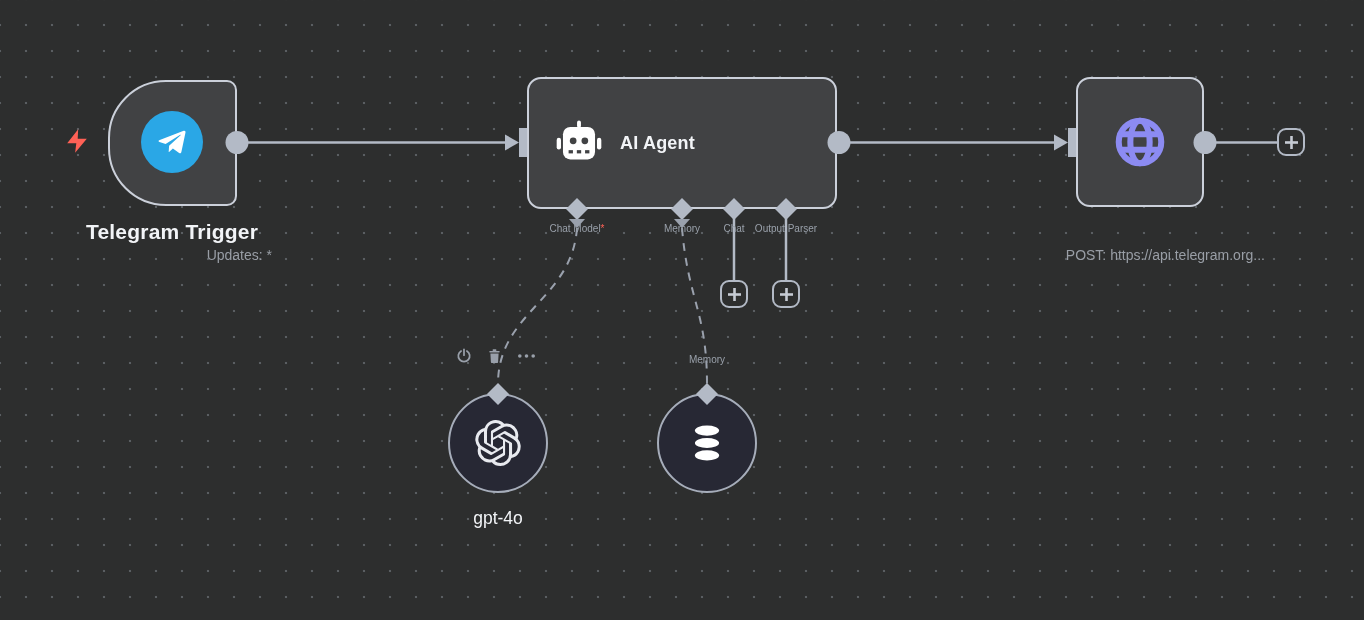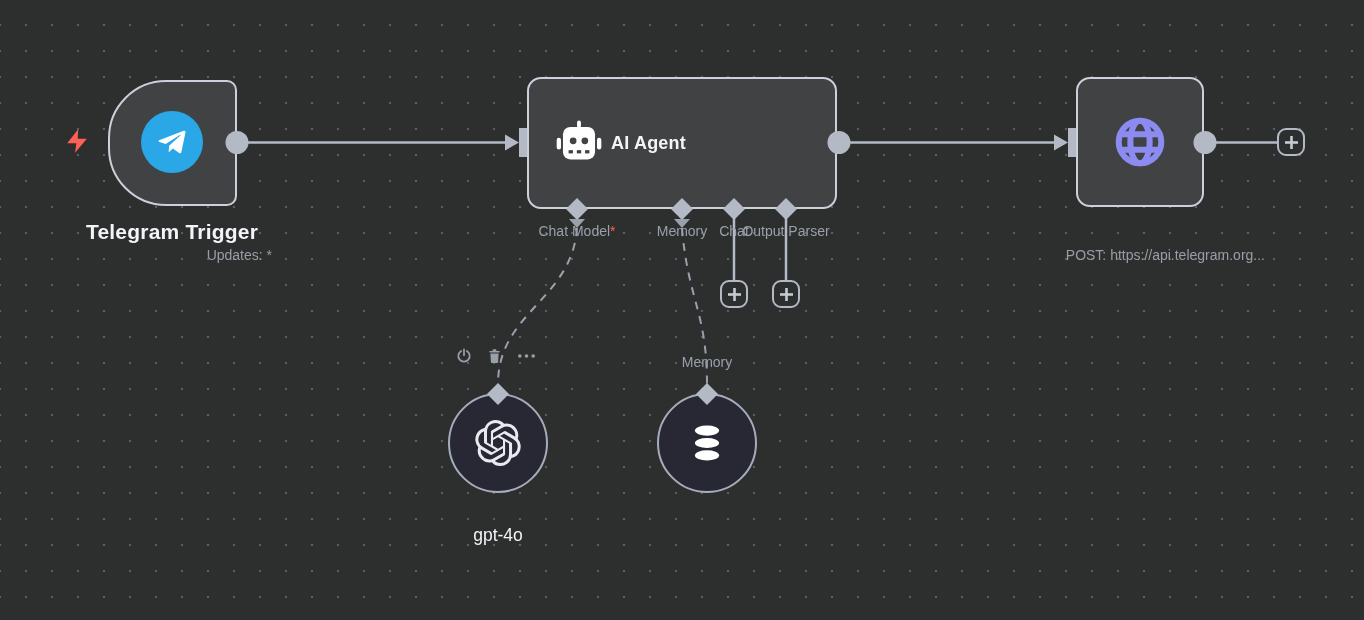--- a/index.html
+++ b/index.html
@@ -13,24 +13,24 @@
   }
   svg.layer{position:absolute;left:0;top:0;width:1364px;height:620px;}
   .z1{z-index:1}.z3{z-index:3}
   .node{position:absolute;background:#414244;border:2.5px solid #cbd0da;box-sizing:border-box;z-index:2;}
   .node-trigger{left:108px;top:80px;width:129px;height:126px;border-radius:58px 10px 10px 58px;}
   .node-agent{left:527px;top:77px;width:310px;height:132px;border-radius:14px;display:flex;align-items:center;}
   .node-http{left:1076px;top:77px;width:128px;height:130px;border-radius:14px;display:flex;align-items:center;justify-content:center;}
   .node-round{position:absolute;width:100px;height:100px;border-radius:50%;background:#272834;border:2.5px solid #a6adba;box-sizing:border-box;z-index:2;display:flex;align-items:center;justify-content:center;}
   .tg-badge{position:absolute;left:31px;top:29px;width:62px;height:62px;border-radius:50%;background:#2aa7e6;display:flex;align-items:center;justify-content:center;}
   .agent-icon{margin-left:24px;}
-  .agent-title{margin-left:6px;font-size:18px;font-weight:600;color:#f2f4f7;letter-spacing:.2px;}
+  .agent-title{margin-left:15px;font-size:18px;font-weight:600;color:#f2f4f7;letter-spacing:.2px;}
   .node-label{position:absolute;z-index:4;text-align:center;color:#f2f4f7;font-size:21px;font-weight:600;letter-spacing:.2px;}
   .node-sub{position:absolute;z-index:4;text-align:right;color:#999ea6;font-size:14px;font-weight:400;}
-  .port-label{position:absolute;z-index:4;text-align:center;color:#99a0aa;font-size:14px;}
+  .port-label{position:absolute;z-index:4;text-align:center;color:#99a0aa;font-size:10px;}
   .req{color:#ff6156;}
   .plus-btn{position:absolute;z-index:3;width:28px;height:28px;border:2.5px solid #b3bac6;border-radius:9px;box-sizing:border-box;background:#2d2e2e;display:flex;align-items:center;justify-content:center;}
   .toolbar{position:absolute;left:455px;top:347px;z-index:4;display:flex;gap:13px;align-items:center;}
   .zap{position:absolute;left:63px;top:127px;z-index:2;}
   .sub-title{position:absolute;z-index:4;text-align:center;color:#f2f4f7;font-size:17.5px;font-weight:500;line-height:26px;}
 </style>
 </head>
 <body>
 
 <div class="canvas">
@@ -82,21 +82,21 @@
       <line x1="3.9" y1="15.2" x2="20.1" y2="15.2"></line>
     </svg>
   </div>
   <div class="node-sub" style="left:1015px;top:247px;width:250px;">POST: https://api.telegram.org...</div>
 
   <div class="node-round" style="left:448px;top:393px;">
     <svg width="46" height="46" viewBox="0 0 24 24">
       <path fill="#e8eaef" d="M22.2819 9.8211a5.9847 5.9847 0 0 0-.5157-4.9108 6.0462 6.0462 0 0 0-6.5098-2.9A6.0651 6.0651 0 0 0 4.9807 4.1818a5.9847 5.9847 0 0 0-3.9977 2.9 6.0462 6.0462 0 0 0 .7427 7.0966 5.98 5.98 0 0 0 .511 4.9107 6.051 6.051 0 0 0 6.5146 2.9001A5.9847 5.9847 0 0 0 13.2599 24a6.0557 6.0557 0 0 0 5.7718-4.2058 5.9894 5.9894 0 0 0 3.9977-2.9001 6.0557 6.0557 0 0 0-.7475-7.073zM13.2599 22.4326a4.4755 4.4755 0 0 1-2.8764-1.0408l.1419-.0804 4.7783-2.7582a.7948.7948 0 0 0 .3927-.6813v-6.7369l2.02 1.1686a.071.071 0 0 1 .038.052v5.5826a4.504 4.504 0 0 1-4.4945 4.4944zm-9.6607-4.1254a4.4708 4.4708 0 0 1-.5346-3.0137l.142.0852 4.783 2.7582a.7712.7712 0 0 0 .7806 0l5.8428-3.3685v2.3324a.0804.0804 0 0 1-.0332.0615L9.74 19.9502a4.4992 4.4992 0 0 1-6.1408-1.643zM2.3408 7.8956a4.485 4.485 0 0 1 2.3655-1.9728V11.6a.7664.7664 0 0 0 .3879.6765l5.8144 3.3543-2.0201 1.1685a.0757.0757 0 0 1-.071 0l-4.8303-2.7865A4.504 4.504 0 0 1 2.3408 7.8956zm16.5963 3.8558L13.1038 8.364 15.1192 7.2a.0757.0757 0 0 1 .071 0l4.8303 2.7913a4.4944 4.4944 0 0 1-.6765 8.1042v-5.6772a.79.79 0 0 0-.407-.667zm2.0107-3.0231l-.142-.0852-4.7735-2.7818a.7759.7759 0 0 0-.7854 0L9.409 9.2297V6.8974a.0662.0662 0 0 1 .0284-.0615l4.8303-2.7866a4.4992 4.4992 0 0 1 6.6802 4.66zM8.3065 12.863l-2.02-1.1638a.0804.0804 0 0 1-.038-.0567V6.0742a4.4992 4.4992 0 0 1 7.3757-3.4537l-.142.0805L8.704 5.459a.7948.7948 0 0 0-.3927.6813zm1.0976-2.3654l2.602-1.4998 2.6069 1.4998v2.9994l-2.5974 1.4997-2.6067-1.4997Z"></path>
     </svg>
   </div>
-  <div class="sub-title" style="left:423px;top:505px;width:150px;margin-top:17px;">gpt-4o</div>
+  <div class="sub-title" style="left:423px;top:505px;width:150px;">gpt-4o</div>
 
   <div class="node-round" style="left:657px;top:393px;">
     <svg width="42" height="42" viewBox="0 0 24 24" fill="#ffffff">
       <ellipse cx="12" cy="4.9" rx="6.9" ry="2.9"></ellipse>
       <ellipse cx="12" cy="12" rx="6.9" ry="2.9"></ellipse>
       <ellipse cx="12" cy="19.1" rx="6.9" ry="2.9"></ellipse>
     </svg>
   </div>
   <div class="port-label" style="left:607px;top:354px;width:200px;">Memory</div>
 

